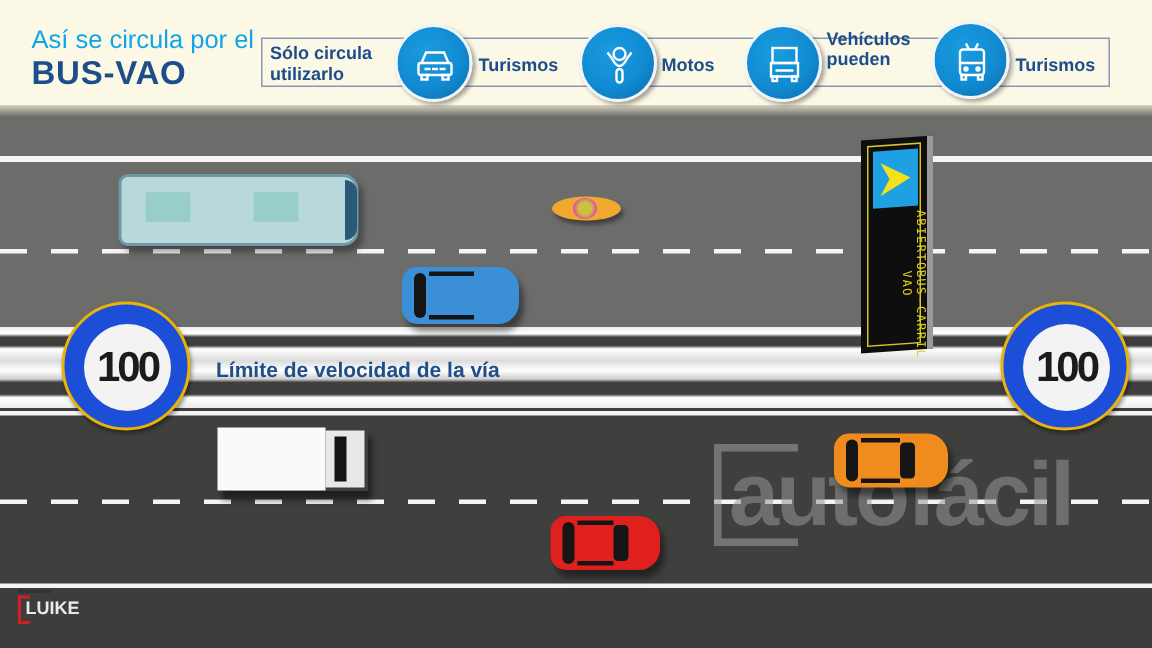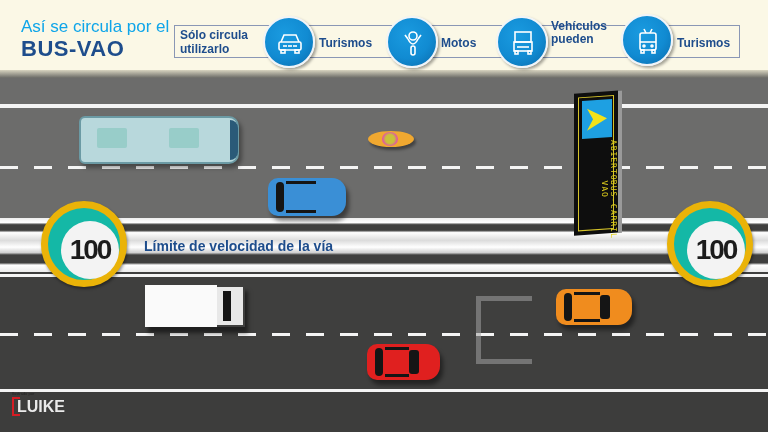--- a/index.html
+++ b/index.html
@@ -27,22 +27,22 @@
   .road-top { position:absolute; left:0; top:78px; width:768px; height:143px; background:#6c6c6b; }
   .road-bottom { position:absolute; left:0; top:272px; width:768px; height:118px; background:#3f3f3e; }
   .solid-line { position:absolute; left:0; width:768px; height:4px; background:#f4f4f4; }
   .dashed-line { position:absolute; left:0; width:768px; height:3px;
     background:repeating-linear-gradient(90deg, #f4f4f4 0 18px, transparent 18px 34px); }
 
   
   .median { position:absolute; left:0; top:218px; width:768px; height:56px;
     background:linear-gradient(#ededed 0%, #ffffff 8%, #3f3f3e 12%, #3f3f3e 22%, #ffffff 26%, #dcdcdc 40%, #ffffff 52%, #cfcfcf 62%, #3f3f3e 66%, #3f3f3e 80%, #ffffff 84%, #e6e6e6 100%); }
 
-  .speed-sign { position:absolute; width:86px; height:86px; border-radius:50%; background:#14b8a6;
-    box-shadow:1px 2px 3px rgba(0,0,0,0.4); border:7px solid #eab308; }
+  .speed-sign { position:absolute; width:86px; height:86px; border-radius:50%; background:#1d4ed8;
+    box-shadow:1px 2px 3px rgba(0,0,0,0.4); border:2px solid #eab308; }
   .speed-sign .inner { position:absolute; left:13px; top:13px; width:58px; height:58px; border-radius:50%;
     background:#f3f3f3; display:flex; align-items:center; justify-content:center;
     font-size:28px; font-weight:bold; color:#1b1b1b; letter-spacing:-2px; font-family:"Liberation Sans", sans-serif; }
   .speed-caption { position:absolute; left:144px; top:238px; font-size:14px; font-weight:bold; color:#1e4d8c; }
 
   
   .panel { position:absolute; left:574px; top:92px; width:48px; height:142px; background:#0e0e0e;
     transform:skewY(-4deg); border-right:4px solid #9a9a9a; }
   .panel .frame { position:absolute; left:4px; top:4px; right:4px; bottom:4px; border:1px solid #d6c42a; }
   .panel .screen { position:absolute; left:8px; top:8px; width:30px; height:38px; background:#1ea0e2; }
@@ -76,21 +76,21 @@
     background:radial-gradient(circle,#c9c23a 40%, #e052a8 70%); }
 
   
   .watermark { position:absolute; left:476px; top:296px; width:280px; height:68px; }
   .watermark .bracket { position:absolute; left:0; top:0; width:56px; height:68px; border:5px solid rgba(160,160,160,0.55); border-right:none; }
   .watermark .word { position:absolute; left:10px; top:2px; font-size:60px; font-weight:bold;
     color:rgba(150,150,150,0.55); letter-spacing:-2px; line-height:64px; font-family:"Liberation Sans", sans-serif; }
 
   
   .credit-small { position:absolute; left:12px; top:391px; font-size:4px; color:#222; }
-  .luike { position:absolute; left:14px; top:398px; font-size:16px; font-weight:bold; color:#eaeaea; padding-left:3px; }
+  .luike { position:absolute; left:14px; top:398px; font-size:12px; font-weight:bold; color:#eaeaea; padding-left:3px; }
   .luike::before { content:""; position:absolute; left:-2px; top:-1px; width:6px; height:15px; border:2px solid #d41c24; border-right:none; }
 </style>
 </head>
 <body>
 
 <div class="header"></div>
 <div class="header-shadow"></div>
 <div class="title-top">Así se circula por el</div>
 <div class="title-main">BUS-VAO</div>
 
@@ -156,20 +156,21 @@
 
 <div class="median"></div>
 
 <div class="road-bottom"></div>
 <div class="solid-line" style="top:274px;height:3px;"></div>
 <div class="dashed-line" style="top:333px;"></div>
 <div class="solid-line" style="top:389px;height:3px;"></div>
 
 <div class="watermark">
   <div class="bracket"></div>
+  <div class="word">autofácil</div>
 </div>
 
 <div class="veh bus">
   <div class="win" style="left:16px;"></div>
   <div class="win" style="left:88px;"></div>
   <div class="front"></div>
 </div>
 
 <div class="veh moto">
   <div class="rider"></div>

